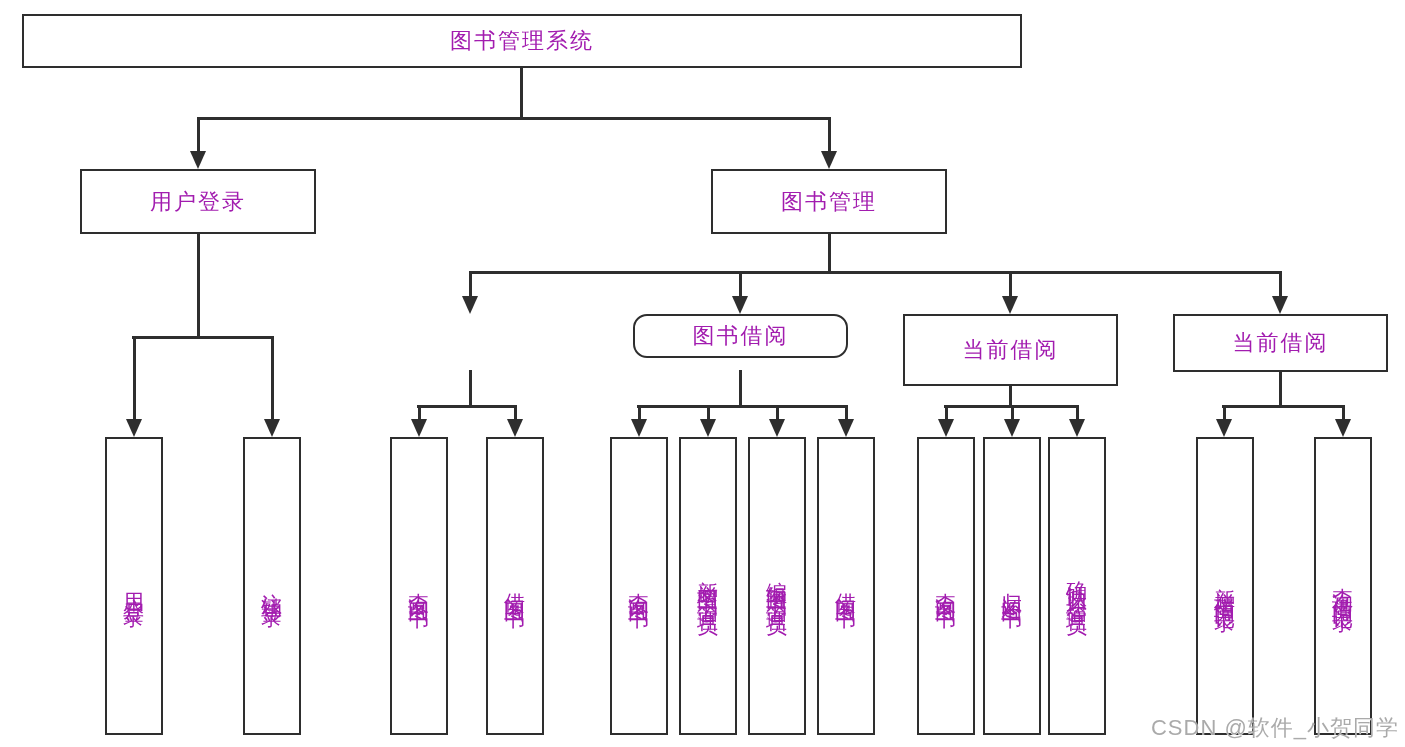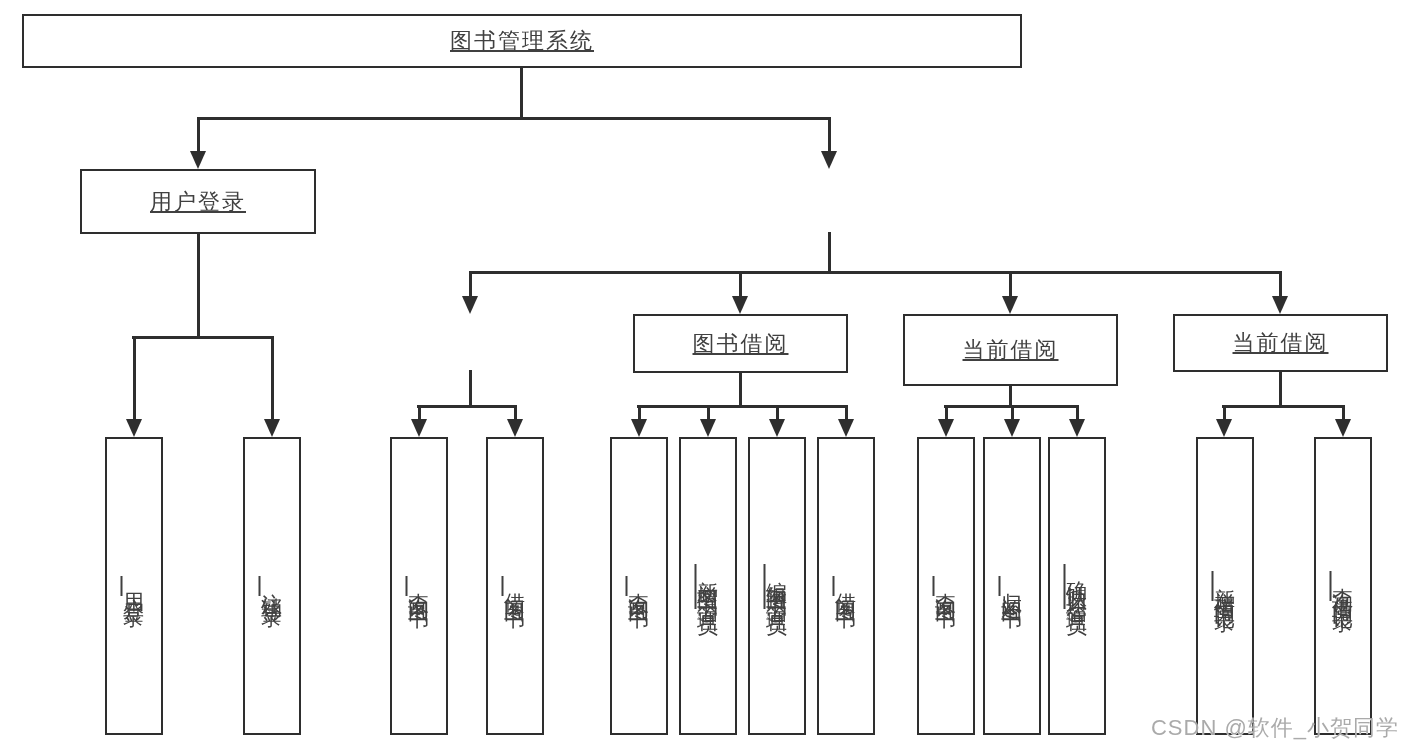--- a/index.html
+++ b/index.html
@@ -1,19 +1,19 @@
 <!DOCTYPE html>
 <html><head>
 <meta charset="utf-8">
 <style>
   html,body{margin:0;padding:0;background:#ffffff;}
   body{width:1405px;height:747px;position:relative;font-family:"Liberation Sans","DejaVu Sans",sans-serif;}
   .canvas{position:absolute;left:0;top:0;width:1405px;height:747px;background:#ffffff;overflow:hidden;}
   .box{position:absolute;box-sizing:border-box;background:#ffffff;border:2px solid #2e2e2e;
-       display:flex;align-items:center;justify-content:center;color:#404040;z-index:2;text-decoration:underline;}
+       display:flex;align-items:center;justify-content:center;color:#a21caf;z-index:2;}
   .box.h{font-size:22px;letter-spacing:2px;}
   .box.v{writing-mode:vertical-rl;font-size:21px;letter-spacing:5px;line-height:1;}
   .hline,.vline{position:absolute;background:#2e2e2e;z-index:1;}
   .hline{height:3px;}
   .vline{width:3px;}
   .arrow{position:absolute;width:16px;display:flex;flex-direction:column;align-items:center;z-index:1;}
   .arrow .shaft{flex:1 1 auto;width:3px;background:#2e2e2e;}
   .arrow .head{flex:0 0 auto;width:0;height:0;border-left:8px solid transparent;
                border-right:8px solid transparent;border-top:18px solid #2e2e2e;}
   .watermark{position:absolute;right:6px;bottom:4px;font-size:22px;color:rgba(165,165,165,0.95);
@@ -24,22 +24,25 @@
 
 <div class="canvas">
 
   <div class="box h" style="left:22px;top:14px;width:1000px;height:54px;">
     <span>图书管理系统</span>
   </div>
 
   <div class="box h" style="left:80px;top:169px;width:236px;height:65px;">
     <span>用户登录</span>
   </div>
+  <div class="box h" style="left:711px;top:169px;width:236px;height:65px;">
+    <span>图书管理</span>
+  </div>
 
-  <div class="box h" style="left:633px;top:314px;width:215px;height:59px;">
+  <div class="box h" style="left:633px;top:314px;width:215px;height:44px;border-radius:14px;">
     <span>图书借阅</span>
   </div>
   <div class="box h" style="left:903px;top:314px;width:215px;height:72px;">
     <span>当前借阅</span>
   </div>
   <div class="box h" style="left:1173px;top:314px;width:215px;height:58px;">
     <span>当前借阅</span>
   </div>
 
   <div class="box v" style="left:105px;top:437px;width:58px;height:298px;">

